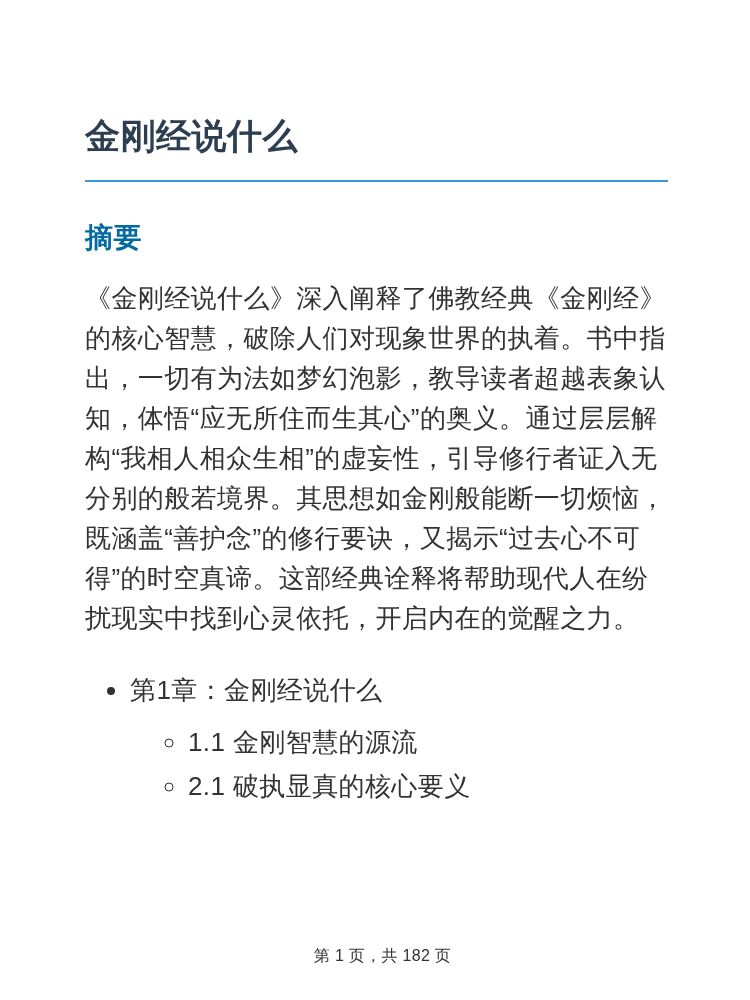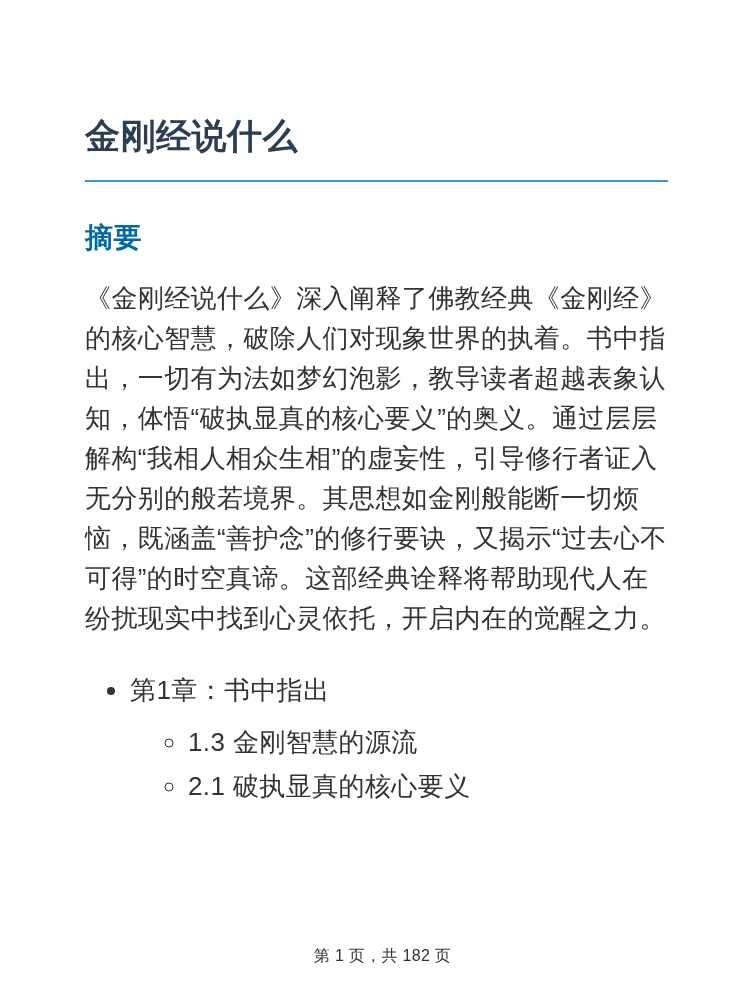--- a/index.html
+++ b/index.html
@@ -82,28 +82,28 @@
 <body>
 
 <div class="page">
 
   <h1 class="doc-title">金刚经说什么</h1>
 
   <div class="title-divider"></div>
 
   <h2 class="section-heading">摘要</h2>
 
-  <p class="abstract-body">《金刚经说什么》深入阐释了佛教经典《金刚经》的核心智慧，破除人们对现象世界的执着。书中指出，一切有为法如梦幻泡影，教导读者超越表象认知，体悟“破执显真的核心要义”的奥义。通过层层解构“我相人相众生相”的虚妄性，引导修行者证入无分别的般若境界。其思想如金刚般能断一切烦恼，既涵盖“善护念”的修行要诀，又揭示“过去心不可得”的时空真谛。这部经典诠释将帮助现代人在纷扰现实中找到心灵依托，开启内在的觉醒之力。</p>
+  <p class="abstract-body">《金刚经说什么》深入阐释了佛教经典《金刚经》的核心智慧，破除人们对现象世界的执着。书中指出，一切有为法如梦幻泡影，教导读者超越表象认知，体悟“应无所住而生其心”的奥义。通过层层解构“我相人相众生相”的虚妄性，引导修行者证入无分别的般若境界。其思想如金刚般能断一切烦恼，既涵盖“善护念”的修行要诀，又揭示“过去心不可得”的时空真谛。这部经典诠释将帮助现代人在纷扰现实中找到心灵依托，开启内在的觉醒之力。</p>
 
 
   <ul class="toc-list">
     <li>
-      <span>第1章：书中指出</span>
+      <span>第1章：金刚经说什么</span>
       <ul>
-        <li>1.3 金刚智慧的源流</li>
+        <li>1.1 金刚智慧的源流</li>
         <li>2.1 破执显真的核心要义</li>
       </ul>
     </li>
   </ul>
 
   <div class="page-footer">第 1 页，共 182 页</div>
 
 </div>
 
 </body></html>

